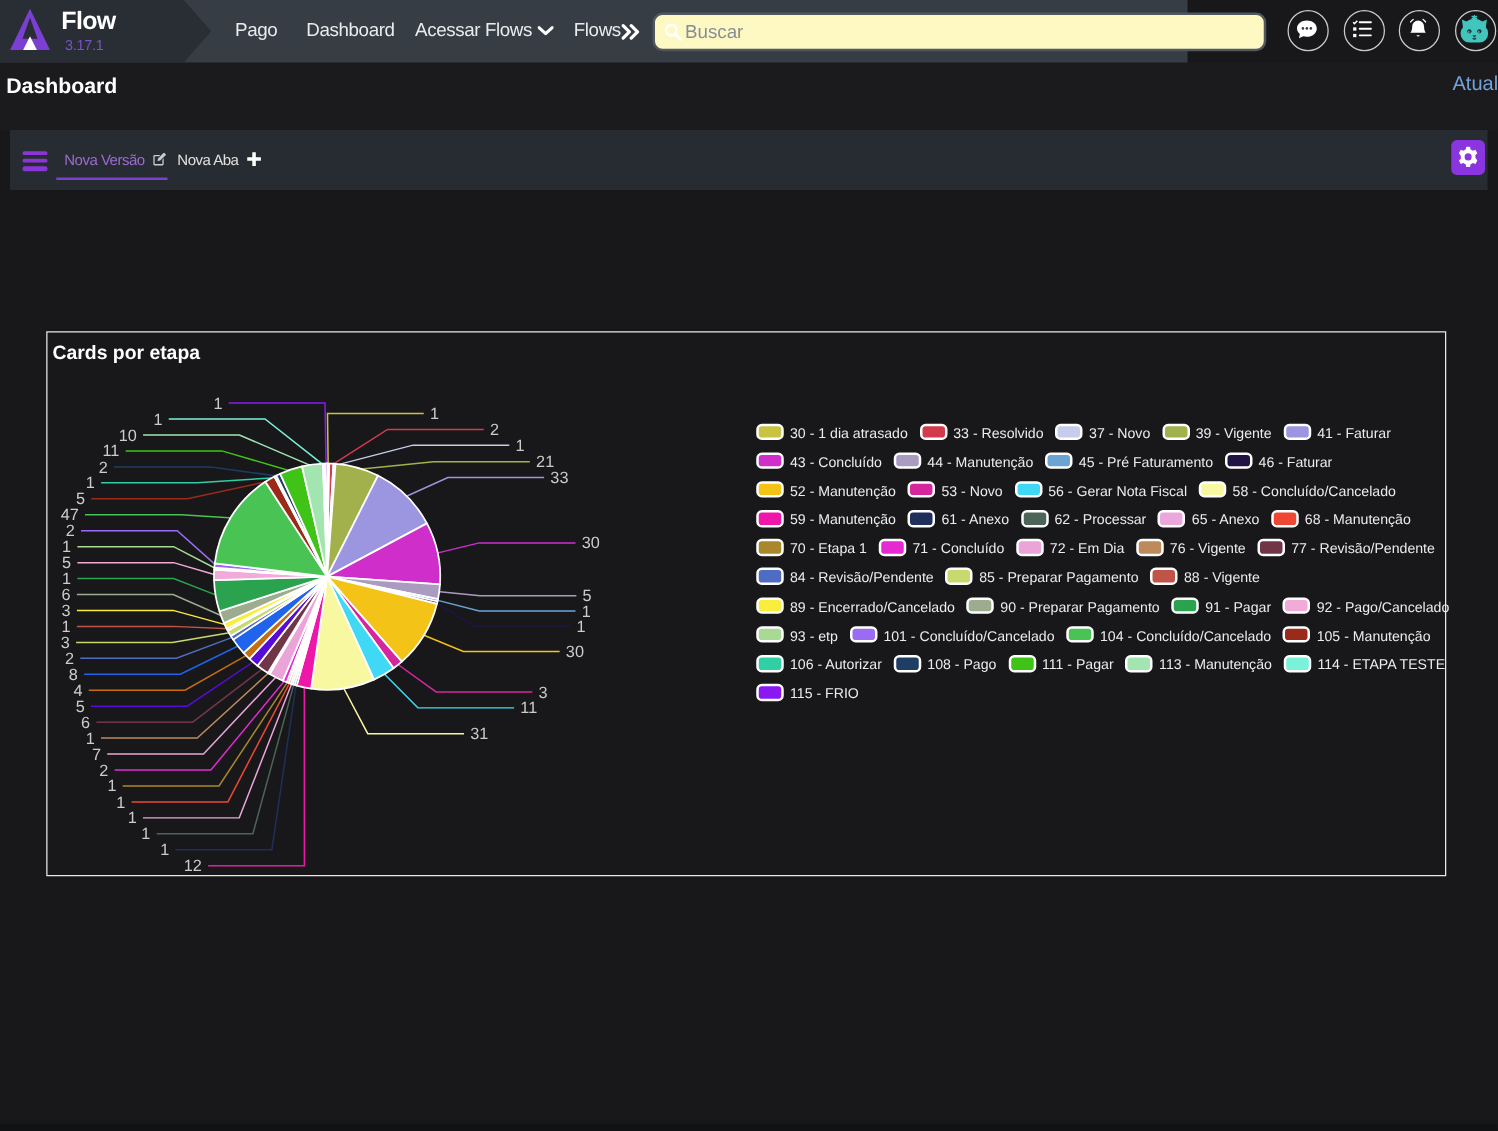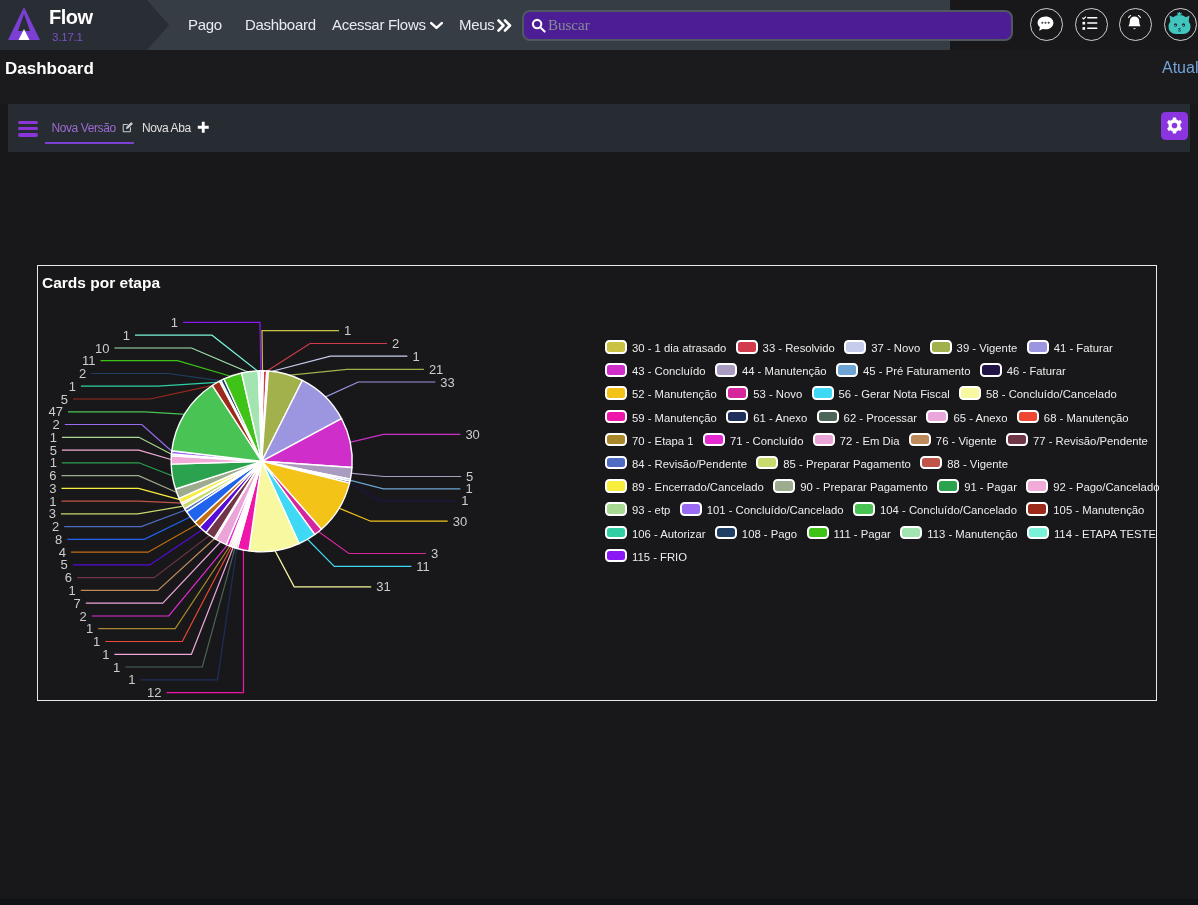--- a/index.html
+++ b/index.html
@@ -3,21 +3,21 @@
 <meta charset="utf-8">
 <style>
 * { margin:0; padding:0; box-sizing:border-box; }
 html,body { width:1198px; height:905px; overflow:hidden; background:#18181a; font-family:"Liberation Sans", sans-serif; }
 .navbar { position:absolute; left:0; top:0; width:950px; height:50px; background:#373d45; }
 .logoarea { position:absolute; left:0; top:0; width:170px; height:50px; background:#292d34;
   clip-path:polygon(0 0, 147px 0, 169px 25px, 147px 50px, 0 50px); }
 .flowtxt { position:absolute; left:49px; top:6px; color:#fff; font-weight:bold; font-size:20px; letter-spacing:-0.5px; }
 .vertxt { position:absolute; left:52px; top:31px; color:#7a52c8; font-size:11.5px; letter-spacing:-0.2px; }
 .navlink { position:absolute; top:0; height:50px; line-height:50px; color:#e9ecef; font-size:15px; letter-spacing:-0.3px; white-space:nowrap; }
-.search { position:absolute; left:522px; top:10px; width:491px; height:31px; background:#4c1d95; border:2px solid #51575f; border-radius:8px;font-family:Liberation Serif, serif; }
+.search { position:absolute; left:522px; top:10px; width:491px; height:31px; background:#fef9c3; border:2px solid #51575f; border-radius:8px; }
 .search .ph { position:absolute; left:24px; top:5px; color:#878d95; font-size:15px; }
 .iconbtn { position:absolute; top:8px; width:33px; height:33px; border:1.8px solid rgba(255,255,255,0.78); border-radius:50%; }
 .hdr { position:absolute; left:0; top:50px; width:1198px; height:54px; background:#1b1b1d; }
 .hdr h1 { position:absolute; left:5px; top:9px; font-size:17px; color:#fff; font-weight:bold; }
 .atual { position:absolute; left:1162px; top:9px; color:#71a3d9; font-size:16px; white-space:nowrap; }
 .tabbar { position:absolute; left:8px; top:104px; width:1182px; height:48px; background:#272c32; }
 .burger { position:absolute; left:17.7px; top:120.6px; width:20.8px; }
 .burger div { height:3.7px; background:#8b35d8; border-radius:2px; margin-bottom:2.5px; }
 .tab1 { position:absolute; left:45.4px; top:114px; width:88.6px; height:29.5px; border-bottom:2.2px solid #7d3fd2; color:#9d6ad3; font-size:12px; letter-spacing:-0.4px; line-height:29px; padding-left:6px; white-space:nowrap; }
 .tab2 { position:absolute; left:141.9px; top:114px; height:29.5px; color:#e2e1df; font-size:12px; letter-spacing:-0.4px; line-height:29px; white-space:nowrap; }
@@ -204,21 +204,21 @@
     <path d="M17 8 L23 25 H11 Z" fill="#292d34"></path>
     <path d="M17 23 L22.5 34 H11.5 Z" fill="#ffffff"></path>
   </svg>
   <div class="flowtxt">Flow</div>
   <div class="vertxt">3.17.1</div>
   <div class="navlink" style="left:188px;">Pago</div>
   <div class="navlink" style="left:245px;">Dashboard</div>
   <div class="navlink" style="left:332px;">Acessar Flows <svg width="13" height="13" viewBox="0 0 16 16" style="vertical-align:-2px">
         <path d="M1.5 5 8 11 14.5 5" stroke="#fff" stroke-width="3" fill="none" stroke-linecap="round" stroke-linejoin="round"></path>
       </svg></div>
-  <div class="navlink" style="left:459px;">Meus</div>
+  <div class="navlink" style="left:459px;">Flows</div>
   <svg width="15" height="13" viewBox="0 0 15 13" style="position:absolute;left:497px;top:19px;">
       <path d="M1.5 1.5 L6.5 6.5 L1.5 11.5 M8 1.5 L13 6.5 L8 11.5" stroke="#fff" stroke-width="2.6" fill="none" stroke-linecap="round" stroke-linejoin="round"></path>
     </svg>
   <div class="search">
     <svg width="15" height="15" viewBox="0 0 16 16" style="position:absolute;left:7px;top:6px;">
         <circle cx="6.5" cy="6.5" r="4.5" fill="none" stroke="#fff" stroke-width="2.2"></circle>
         <line x1="10" y1="10" x2="14.5" y2="14.5" stroke="#fff" stroke-width="2.2" stroke-linecap="round"></line>
       </svg>
     <span class="ph">Buscar</span>
   </div>

